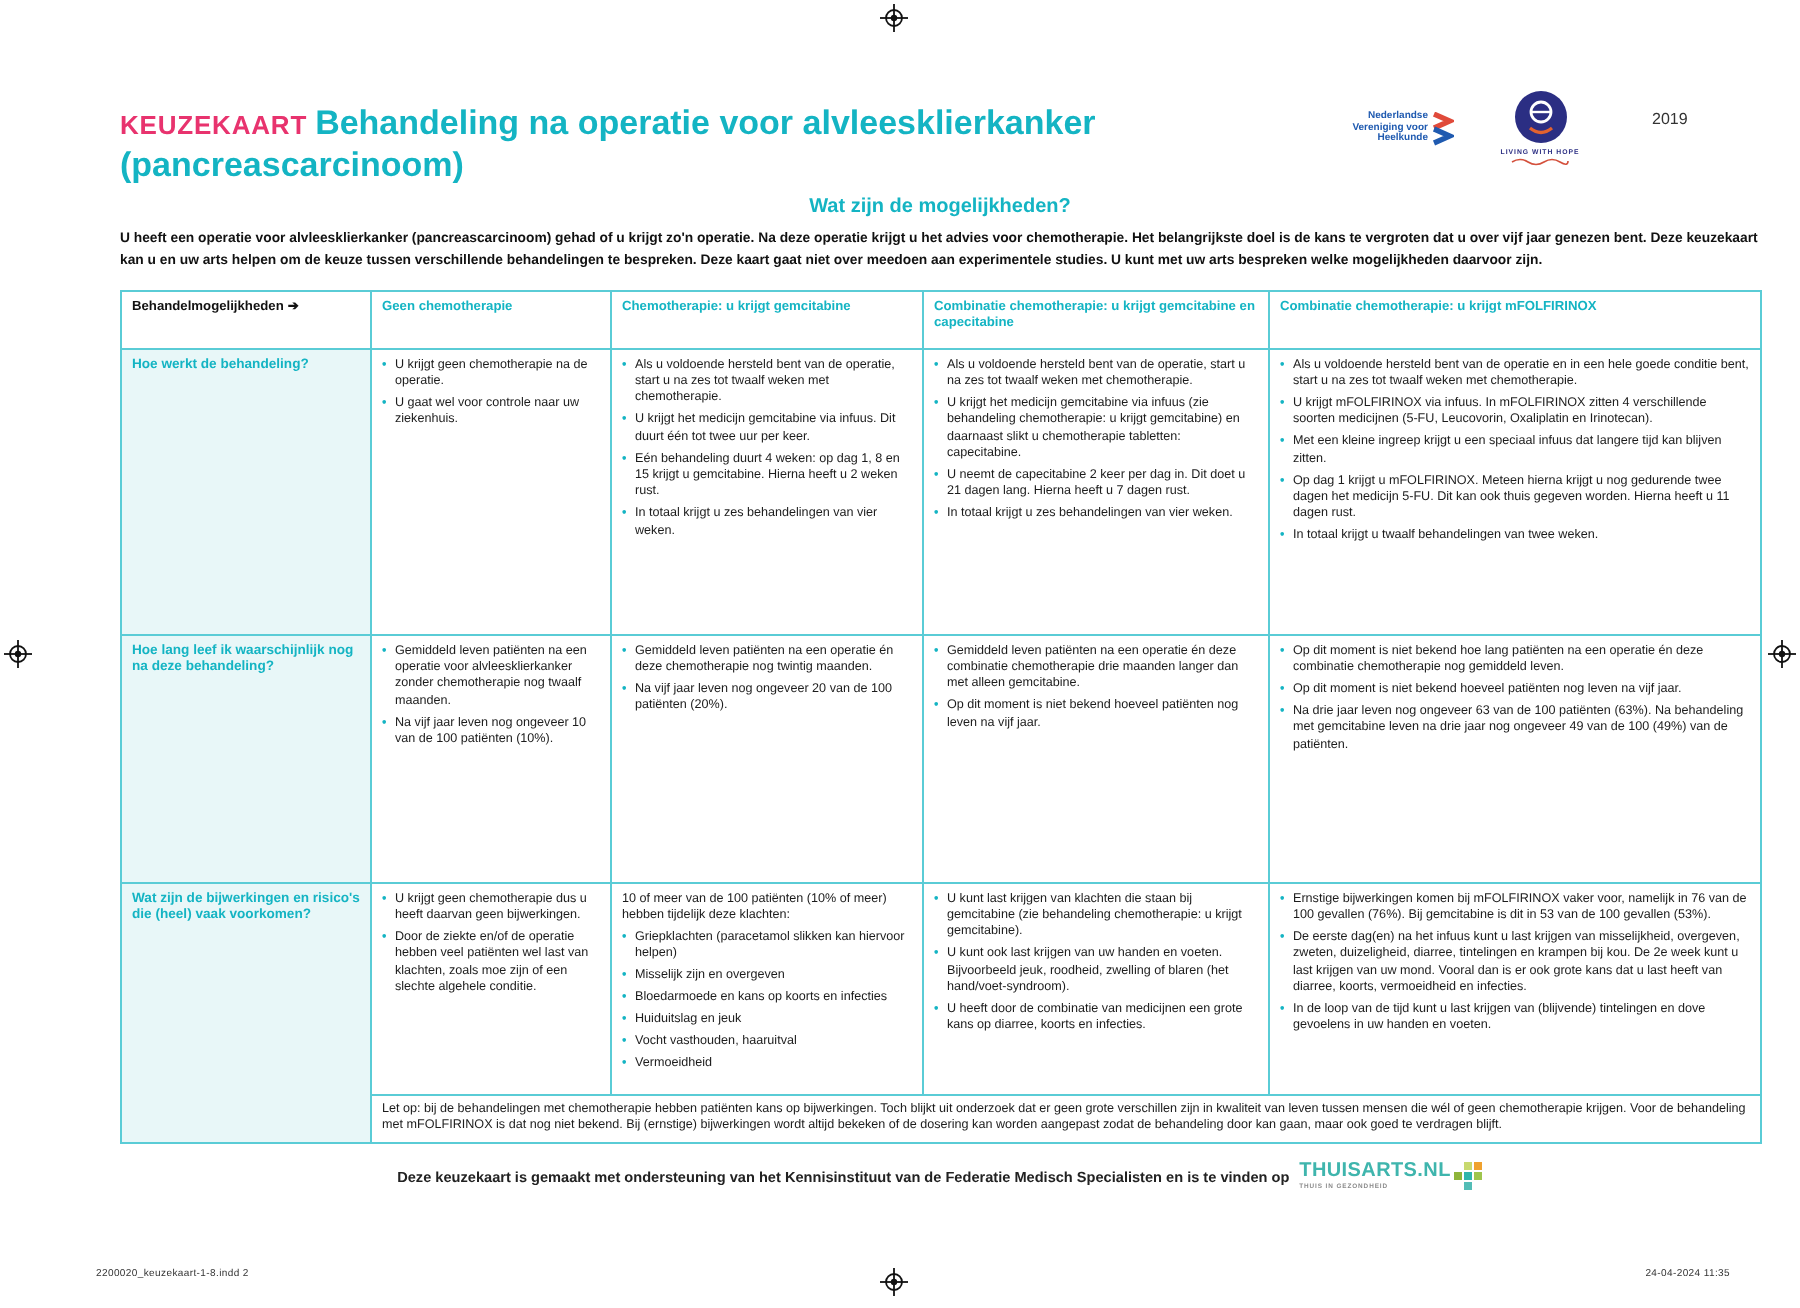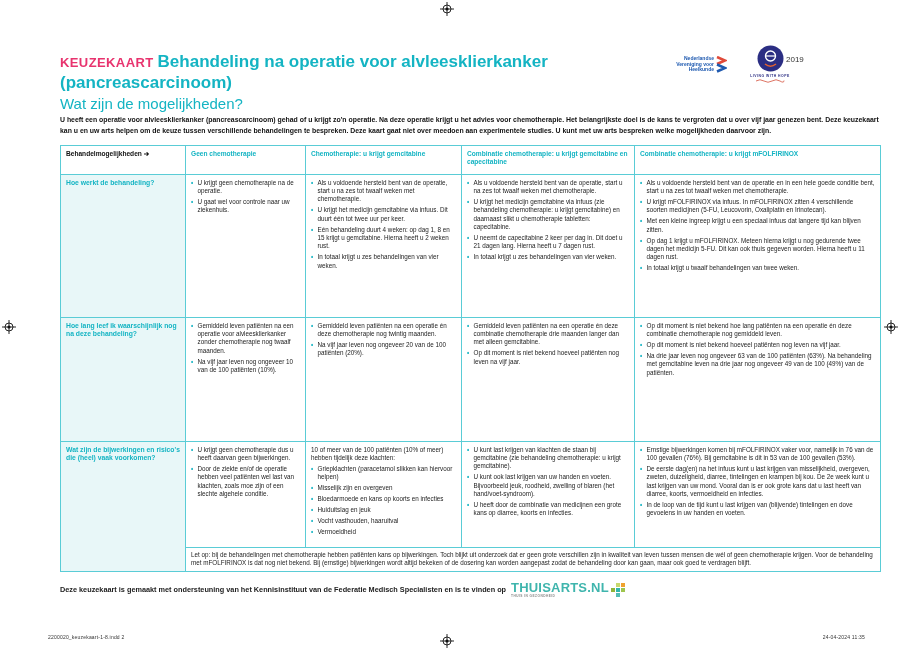--- a/index.html
+++ b/index.html
@@ -7,55 +7,55 @@
     --navy:#2b2e83; --thuisarts-teal:#3fb5ad;
   }
   *{box-sizing:border-box;}
   html,body{margin:0;padding:0;}
   body{font-family:"Liberation Sans",sans-serif;background:#ffffff;}
   .page{position:relative;width:900px;height:654px;background:#fff;overflow:hidden;}
   .content{position:absolute;left:60px;top:52px;width:820px;}
 
   h1{margin:0;font-size:17px;line-height:20px;font-weight:bold;color:var(--teal);max-width:640px;}
   h1 .brand{color:var(--pink);font-size:13px;letter-spacing:.4px;margin-right:4px;}
-  h2.question{margin:5px 0 0;font-size:15px;line-height:11px;font-weight:normal;color:var(--teal);}
+  h2.question{margin:5px 0 0;font-size:10px;line-height:11px;font-weight:bold;color:var(--teal);text-align:center;}
   p.intro{margin:5px 0 0;font-size:6.9px;line-height:11.3px;font-weight:bold;color:#111;}
 
   table{border-collapse:collapse;table-layout:fixed;width:820px;margin-top:8px;}
   col.c1{width:125px;} col.c2{width:120px;} col.c3{width:156px;} col.c4{width:173px;} col.c5{width:246px;}
   th,td{border:1px solid var(--teal-border);vertical-align:top;text-align:left;}
   thead tr{height:29px;}
   thead th{color:var(--teal);font-weight:bold;font-size:6.6px;line-height:8.2px;padding:4px 5px;}
   thead th:first-child{color:#111;}
   thead th .arrow{margin-left:2px;color:#111;}
   tbody th{background:var(--teal-bg);color:var(--teal);font-weight:bold;font-size:6.8px;line-height:8.8px;padding:4px 5px;}
   tbody td{font-size:6.3px;line-height:8.4px;padding:4px 5px;color:#1c1c1c;}
   tr.r1{height:143px;} tr.r2{height:124px;} tr.r3{height:106px;}
   ul.bullets{margin:0;padding:0;list-style:none;display:flex;flex-direction:column;gap:2.5px;}
   ul.bullets li{position:relative;padding-left:6.5px;}
   ul.bullets li::before{content:"\2022";position:absolute;left:0;top:0;color:var(--teal);font-weight:bold;}
   .cell-intro{margin-bottom:2.5px;}
   td.note-cell{font-size:6.3px;line-height:8.8px;padding:3px 5px;color:#1c1c1c;}
 
-  .footer{margin-top:9px;display:flex;justify-content:flex-start;align-items:center;gap:5px;
+  .footer{margin-top:9px;display:flex;justify-content:center;align-items:center;gap:5px;
           font-size:7.3px;font-weight:bold;color:#222;}
   .thuisarts{display:inline-flex;align-items:center;gap:2px;}
   .ta-block{display:flex;flex-direction:column;line-height:1;}
-  .ta-text{color:var(--thuisarts-teal);font-size:13px;font-weight:bold;letter-spacing:.2px;}
+  .ta-text{color:var(--thuisarts-teal);font-size:10px;font-weight:bold;letter-spacing:.2px;}
   .ta-tag{font-size:3.2px;color:#8a8a8a;letter-spacing:.45px;margin-top:1px;}
   .mosaic{display:grid;grid-template-columns:repeat(3,4px);grid-auto-rows:4px;gap:1px;}
   .mosaic i{display:block;}
   .mosaic i:nth-child(1){background:#c8d96e;grid-column:2;}
   .mosaic i:nth-child(2){background:#f0a22e;grid-column:3;}
   .mosaic i:nth-child(3){background:#8fb43a;grid-column:1;}
   .mosaic i:nth-child(4){background:#2fb5ac;grid-column:2;}
   .mosaic i:nth-child(5){background:#9fc54d;grid-column:3;}
   .mosaic i:nth-child(6){background:#53bdb6;grid-column:2;}
 
-  .year{position:absolute;left:786px;top:55px;font-size:8px;color:#333;text-align:center;}
+  .year{position:absolute;left:826px;top:55px;font-size:8px;color:#333;text-align:center;}
   .nvvh{position:absolute;left:660px;top:56px;width:68px;display:flex;align-items:center;gap:2px;}
   .nvvh-text{width:54px;text-align:right;font-size:5px;line-height:5.6px;font-weight:bold;color:#1f5ab0;}
   .lwh{position:absolute;left:744px;top:45px;width:52px;display:flex;flex-direction:column;align-items:center;}
   .lwh-text{margin-top:2px;font-size:3.4px;font-weight:bold;letter-spacing:.5px;color:var(--navy);}
 
   .regmark{position:absolute;}
   .regmark.top{left:440px;top:2px;}
   .regmark.bottom{left:440px;top:634px;}
   .regmark.left{left:2px;top:320px;}
   .regmark.right{left:884px;top:320px;}

